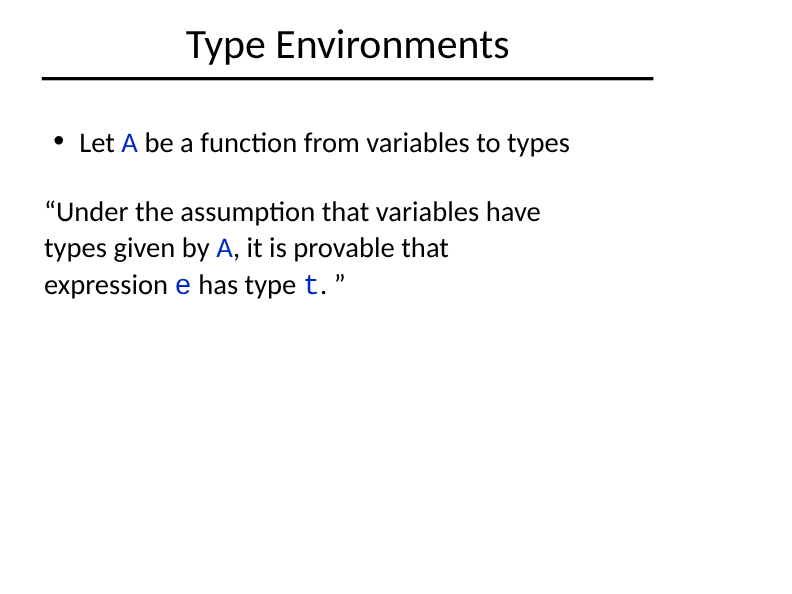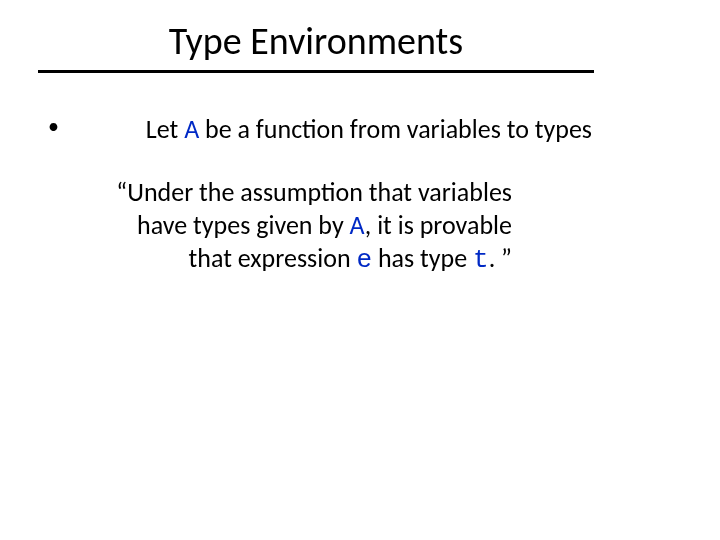--- a/index.html
+++ b/index.html
@@ -26,21 +26,20 @@
   }
   .hr {
     border: none;
     border-top: 3px solid #000000;
     margin: 0 38px 0 38px;
   }
   .body {
     padding: 40px 40px 0 40px;
     font-size: 26px;
     line-height: 1.25;
-    text-align: right;
   }
   ul.top {
     list-style: none;
     padding: 0;
     margin: 0;
   }
   ul.top > li {
     position: relative;
     padding-left: 32px;
     margin-bottom: 28px;
@@ -50,21 +49,20 @@
     position: absolute;
     left: 8px;
     top: 0;
     font-size: 22px;
     color: #000;
   }
   .blue { color: #0029c5; }
   .mono { font-family: "Courier New", Courier, monospace; }
   .quote {
     margin-top: 30px;
-    margin-left: 56px;
     margin-right: 80px;
     font-size: 26px;
     line-height: 1.28;
   }
 </style>
 </head>
 <body>
 
 <div class="slide">
 

